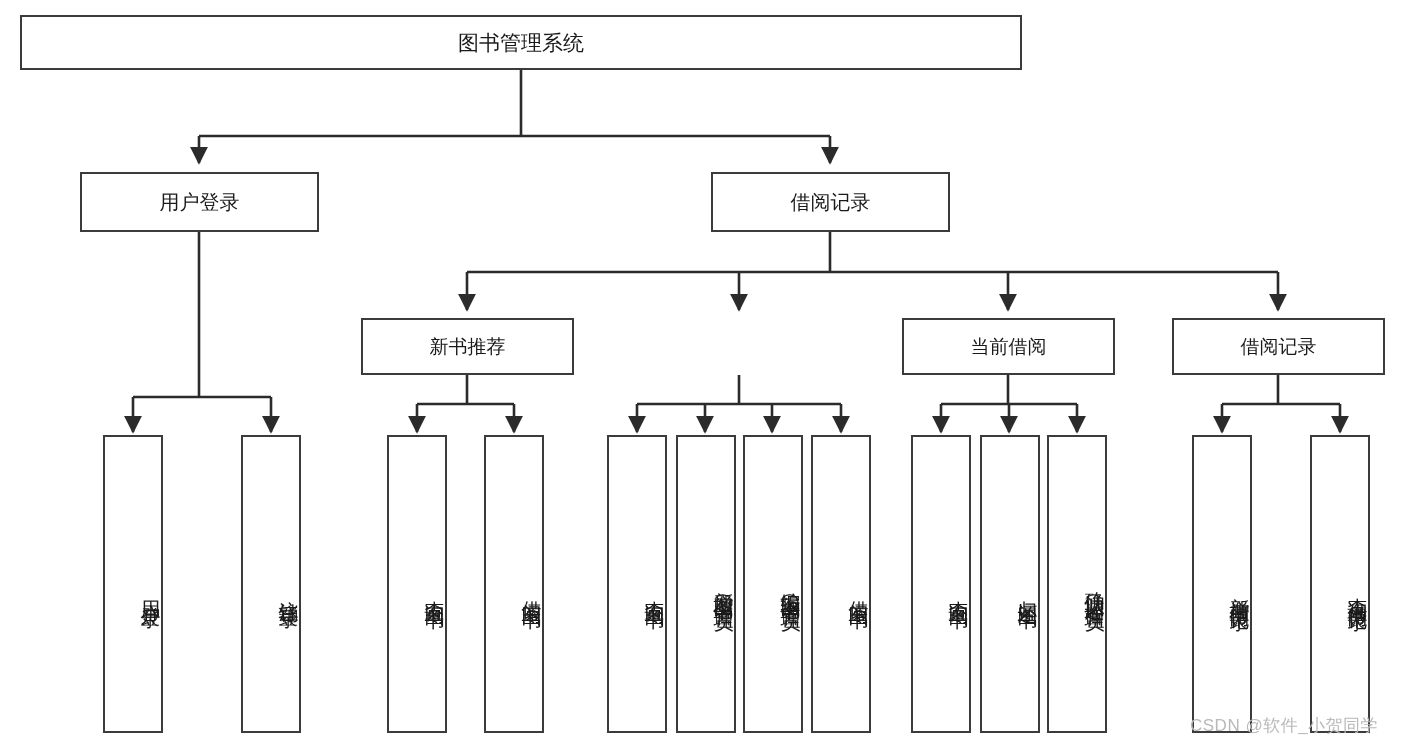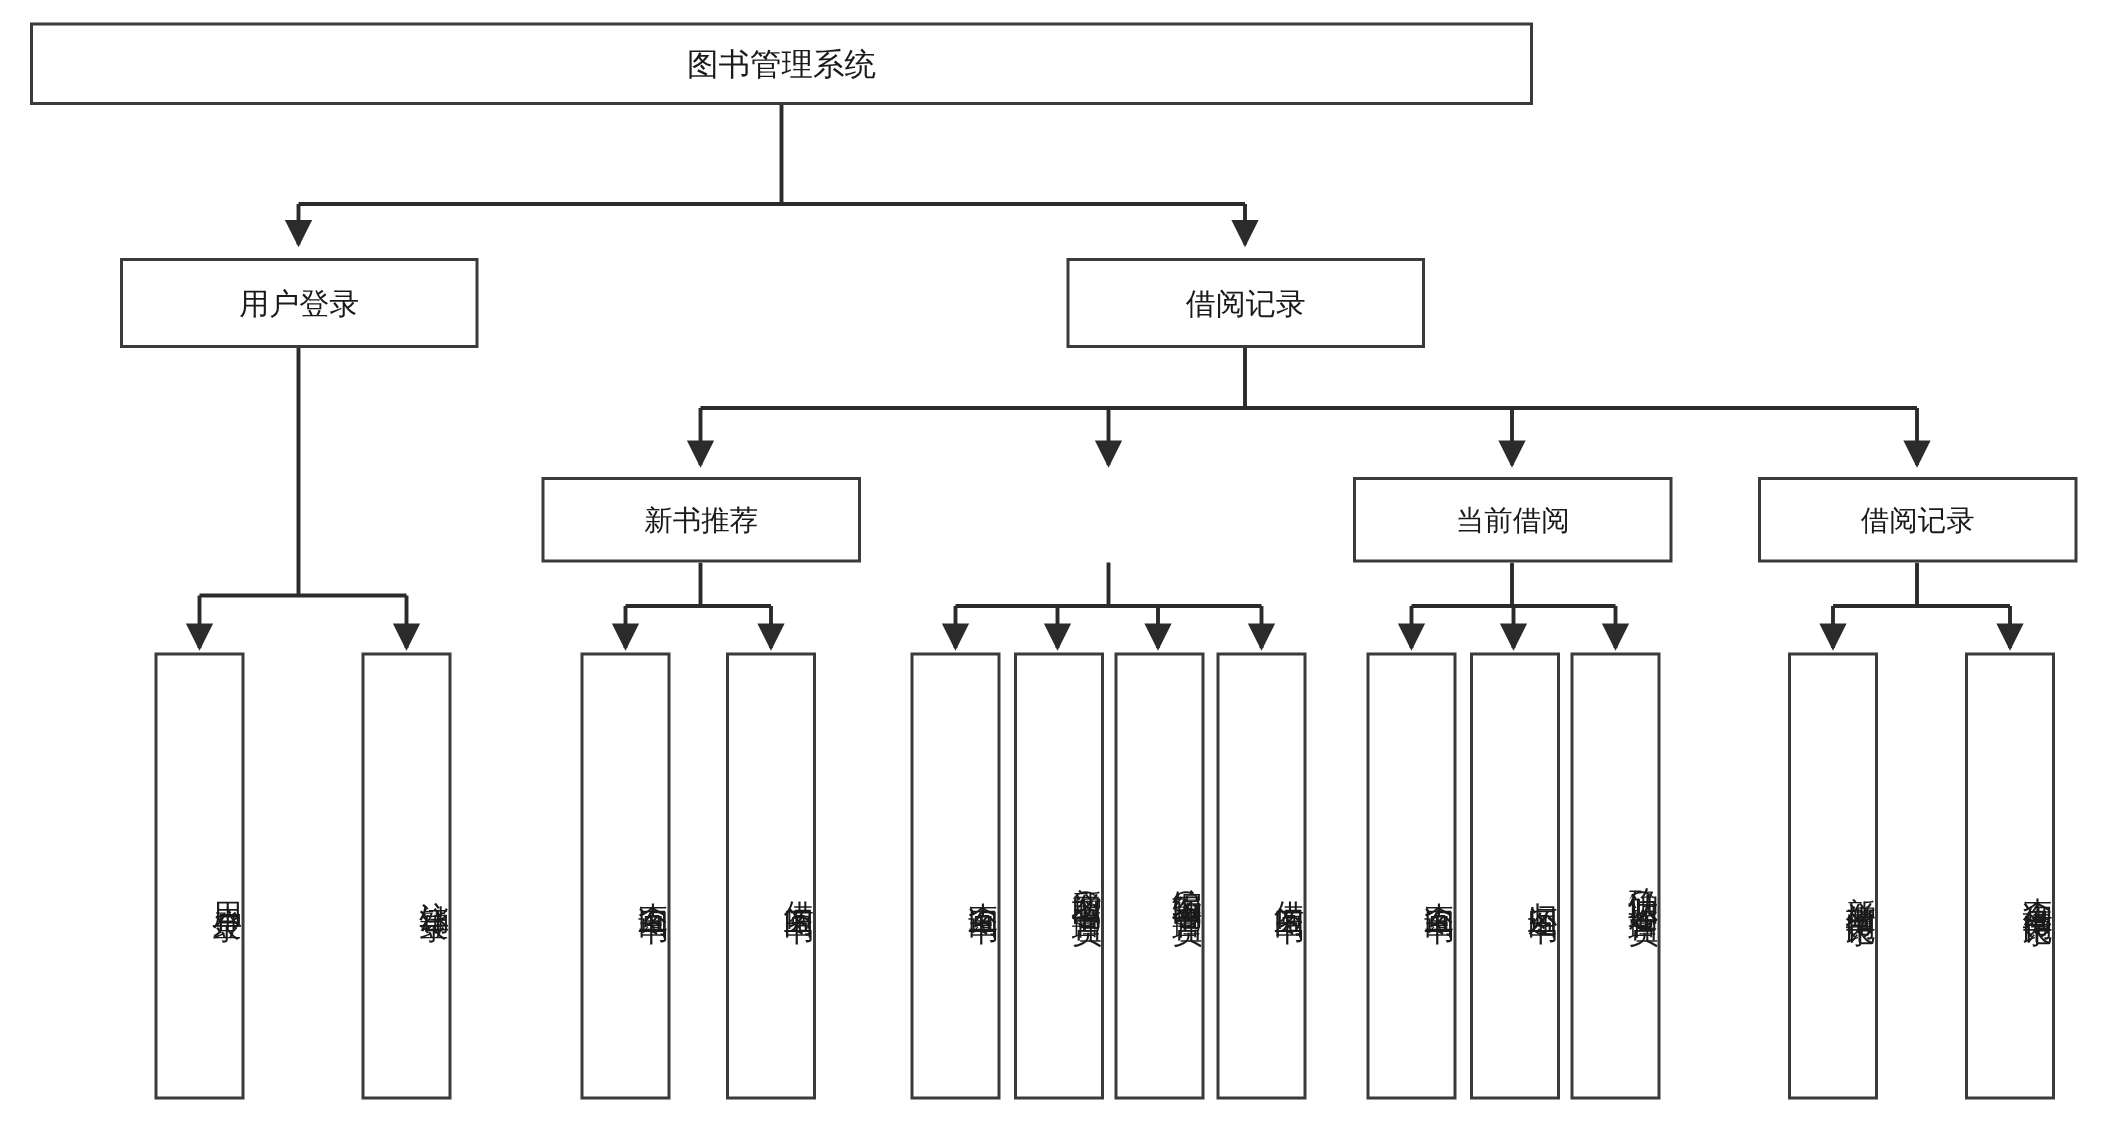--- a/index.html
+++ b/index.html
@@ -125,13 +125,14 @@
   <div class="node leaf tall" style="left:743px;top:435px;width:60px;height:298px;">编辑图书（管理员）</div>
   <div class="node leaf" style="left:811px;top:435px;width:60px;height:298px;">借阅图书</div>
 
   <div class="node leaf" style="left:911px;top:435px;width:60px;height:298px;">查询图书</div>
   <div class="node leaf" style="left:980px;top:435px;width:60px;height:298px;">归还图书</div>
   <div class="node leaf tall" style="left:1047px;top:435px;width:60px;height:298px;">确认归还（管理员）</div>
 
   <div class="node leaf" style="left:1192px;top:435px;width:60px;height:298px;">新增借阅记录</div>
   <div class="node leaf" style="left:1310px;top:435px;width:60px;height:298px;">查询借阅记录</div>
 
+  <div class="watermark">CSDN @软件_小贺同学</div>
 </div>
 
 </body></html>

